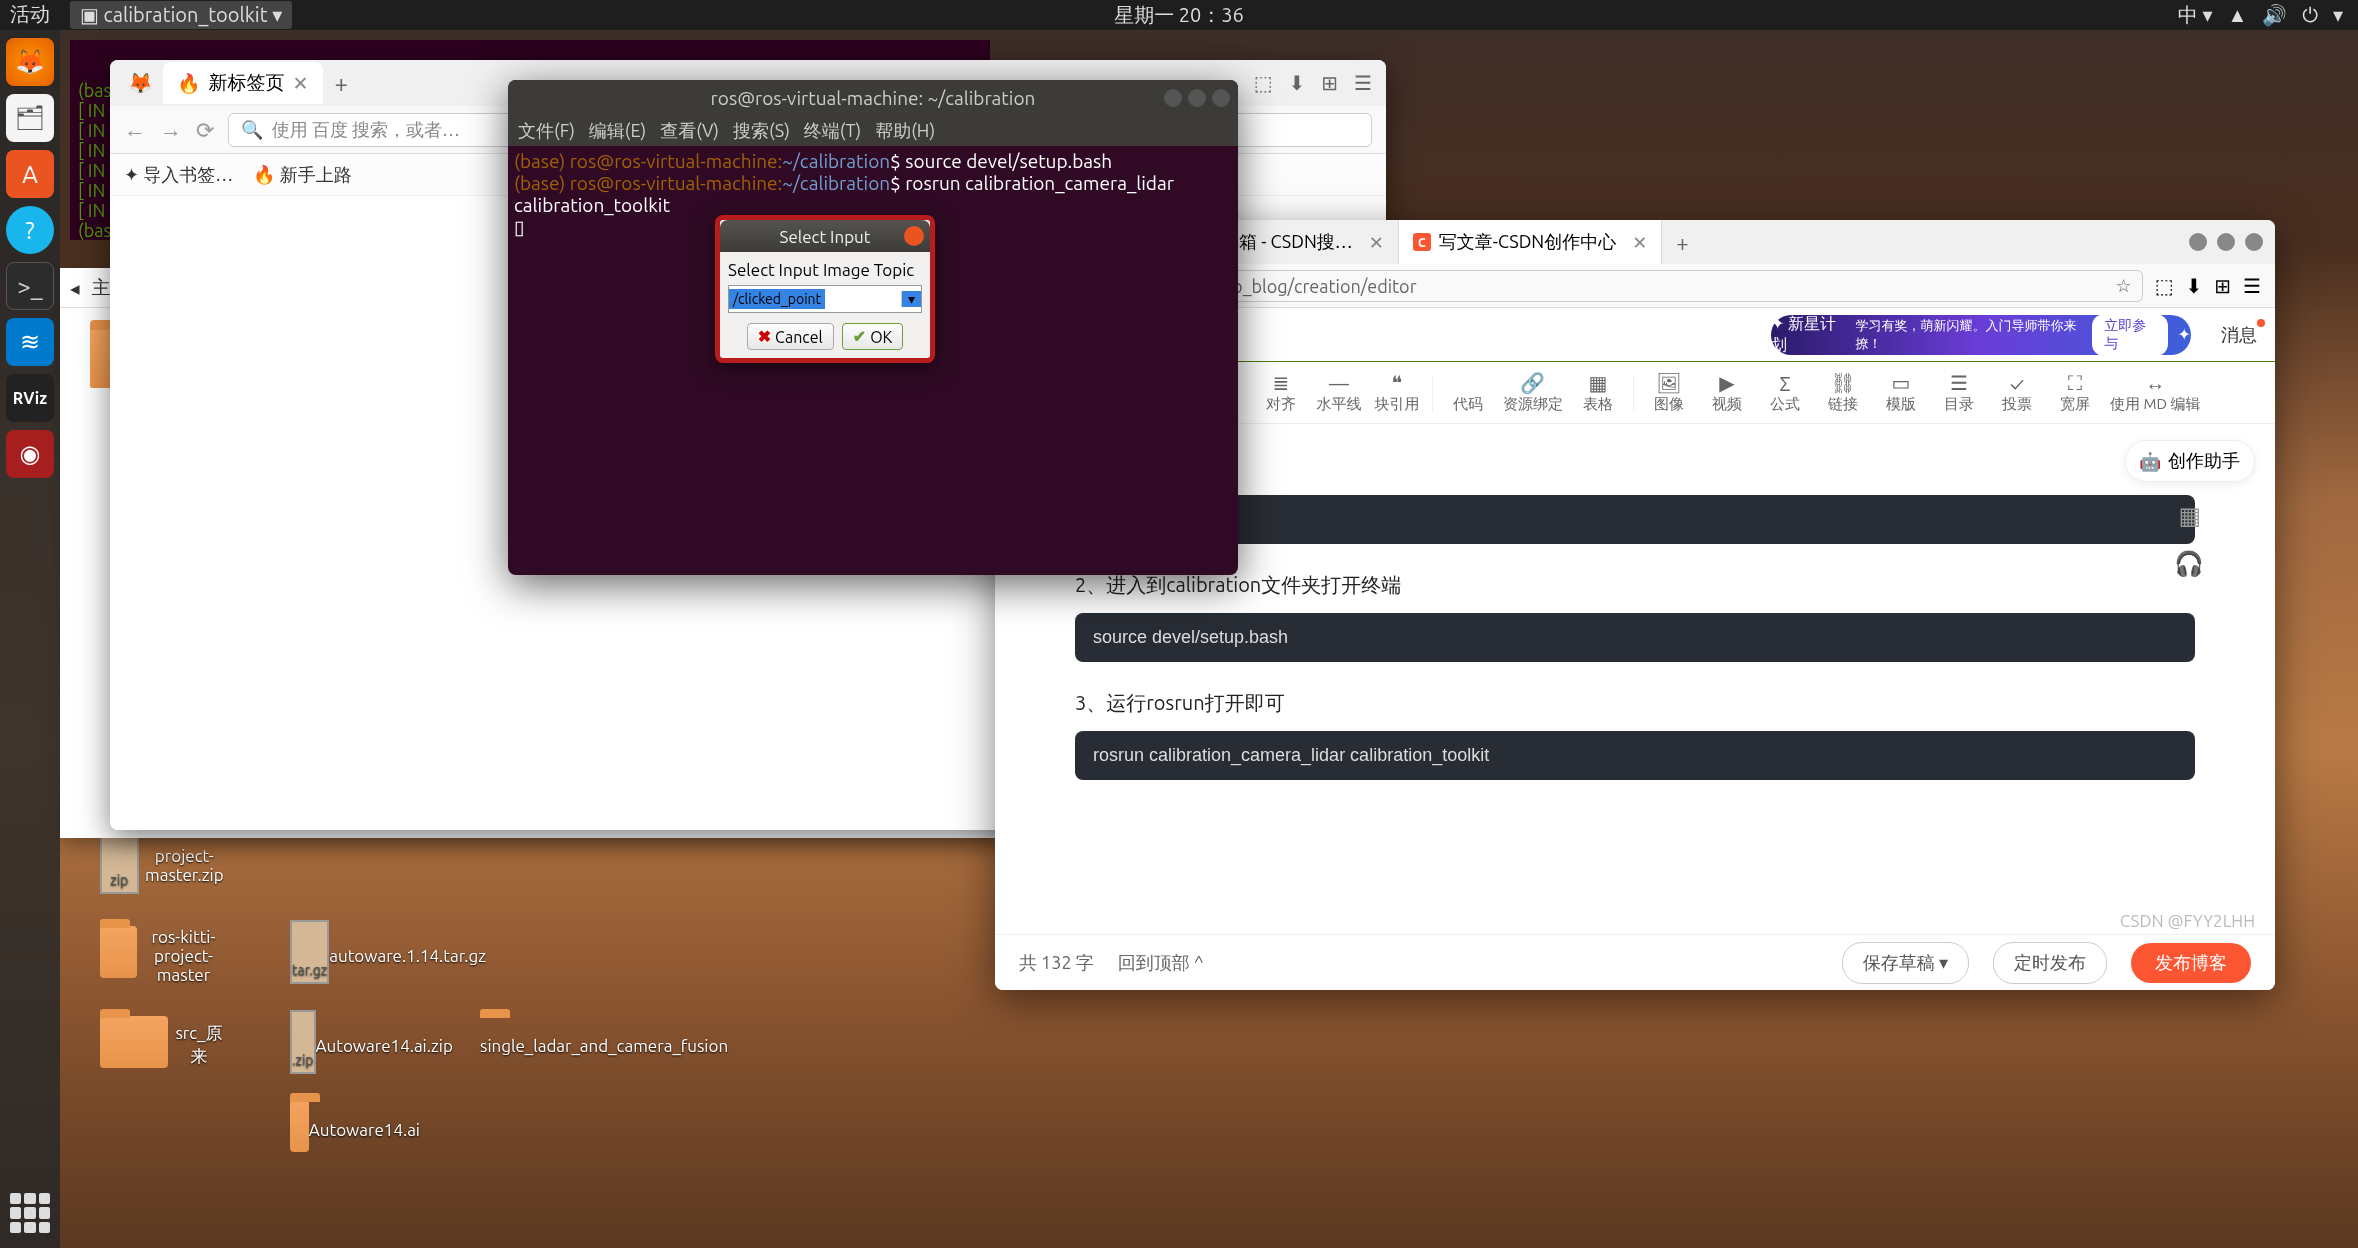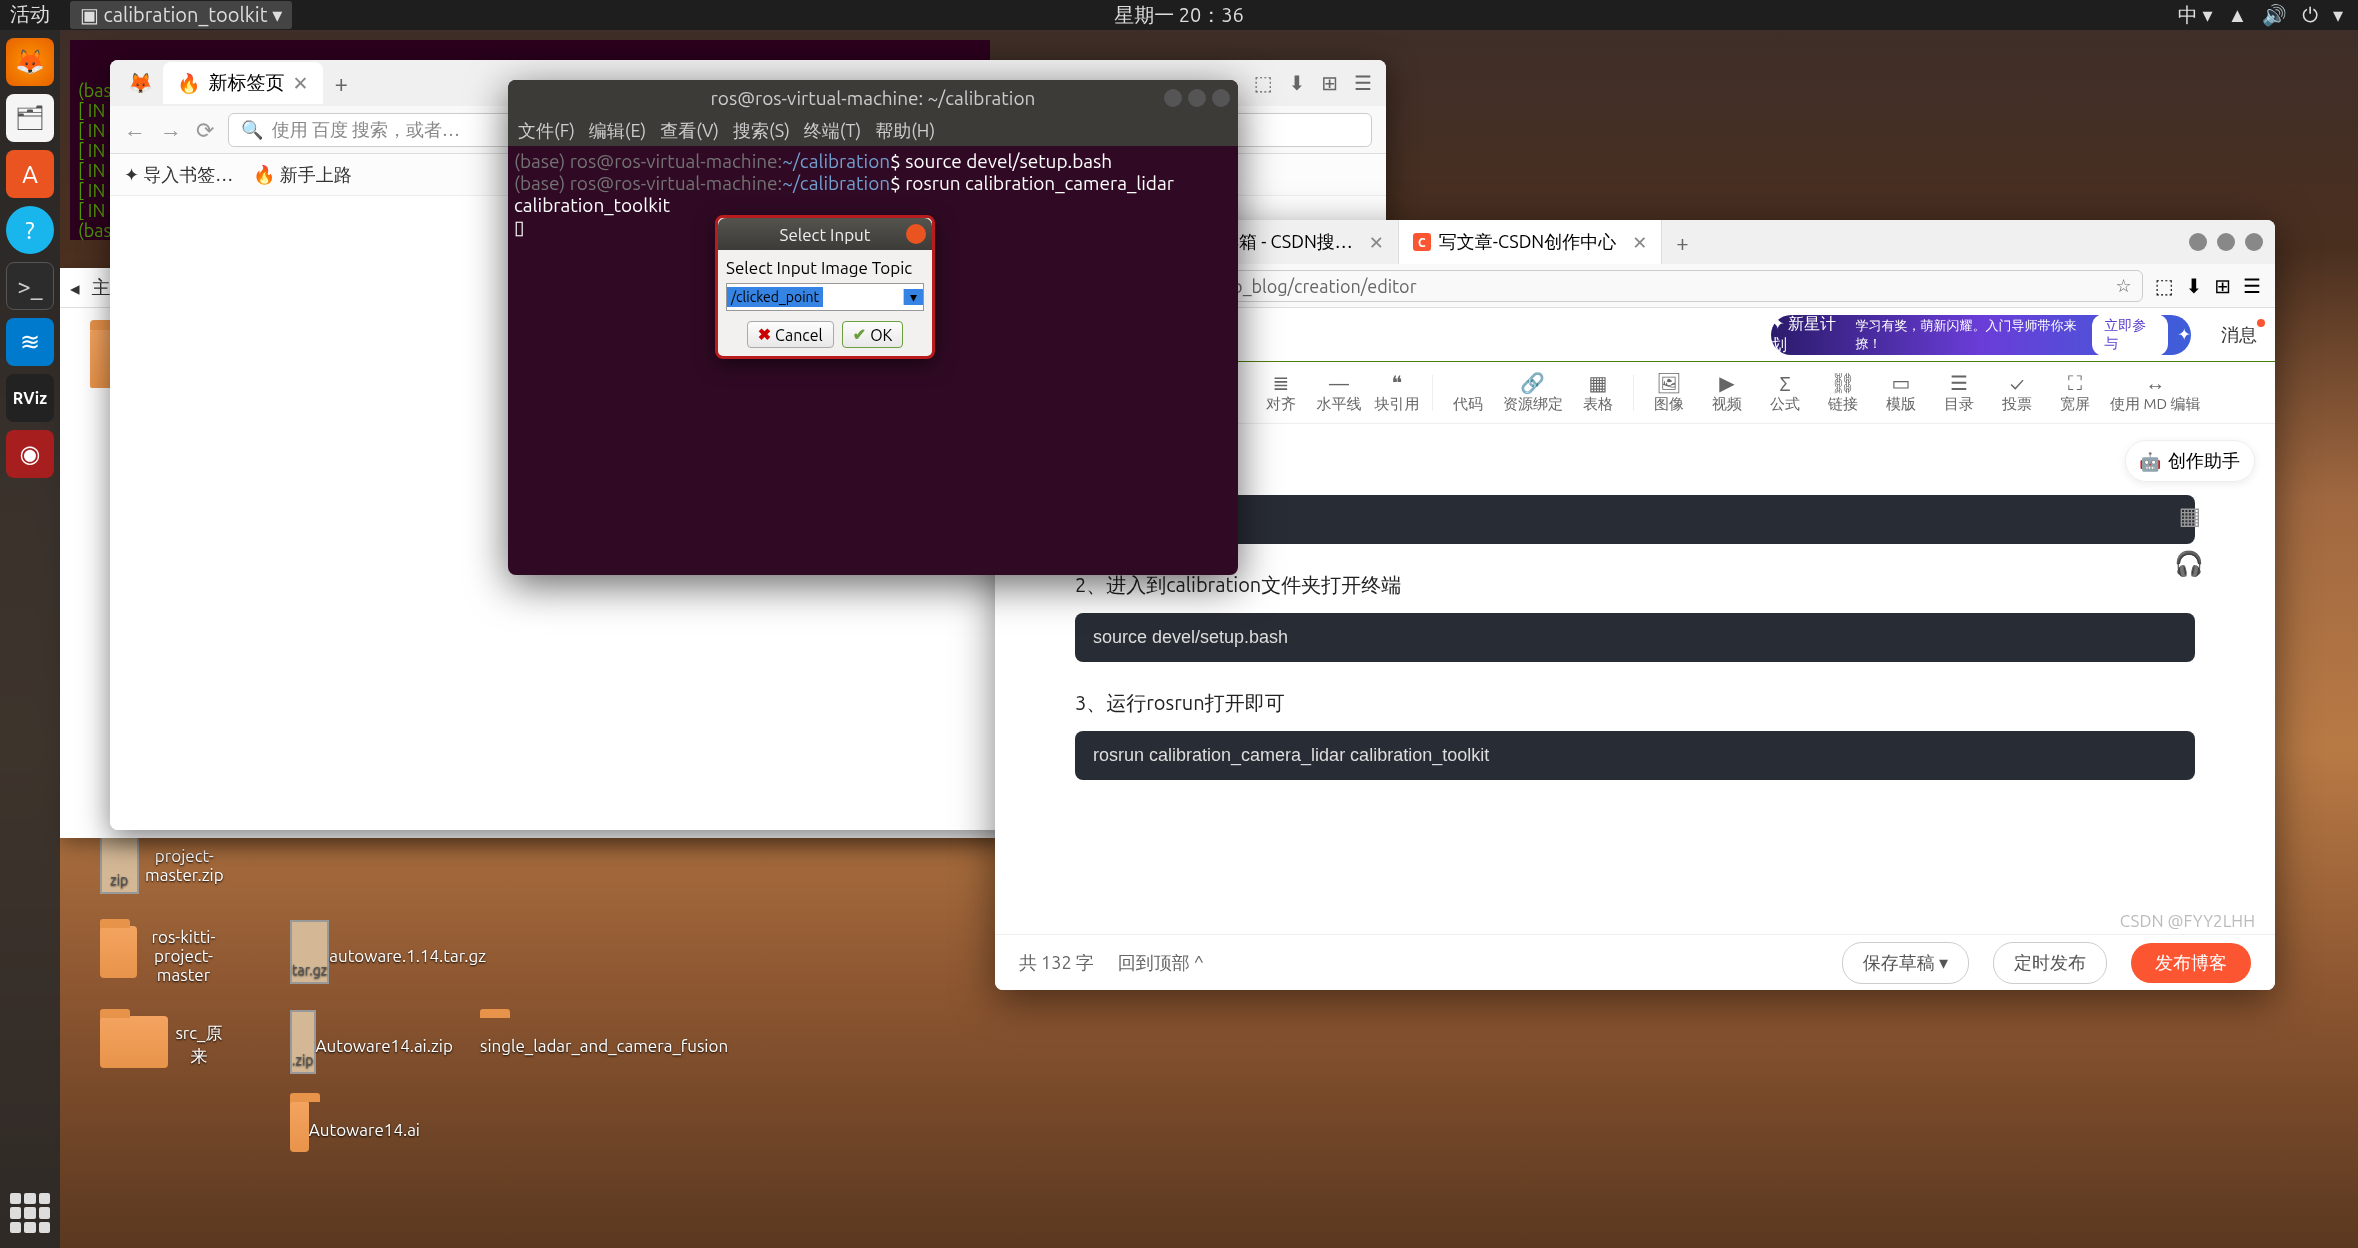--- a/index.html
+++ b/index.html
@@ -54,25 +54,25 @@
 .folder-icon { width:80px; height:60px; background:linear-gradient(#f4a460,#e8934a); border-radius:4px 4px 2px 2px; margin-bottom:8px; position:relative; }
 .folder-icon::before { content:''; position:absolute; top:-8px; left:0; width:35px; height:10px; background:#e8934a; border-radius:4px 4px 0 0; }
 
 
 .term-front { position:absolute; left:508px; top:80px; width:730px; height:495px; background:#300a24; z-index:30; border-radius:8px; box-shadow:0 10px 40px rgba(0,0,0,0.6); overflow:hidden; font-family:monospace; font-size:19px; }
 .term-front .titlebar { height:36px; background:#3c3b37; color:#ccc; display:flex; align-items:center; justify-content:center; position:relative; }
 .term-front .win-btns { position:absolute; right:8px; display:flex; gap:6px; }
 .term-front .win-btns span { width:18px; height:18px; border-radius:50%; background:#555; }
 .term-front .menubar { height:30px; background:#3c3b37; color:#ccc; display:flex; gap:14px; padding:0 10px; align-items:center; font-size:18px; font-family:Ubuntu,sans-serif; }
 .term-front .body { padding:4px 6px; color:#fff; }
-.term-front .prompt { color:#737373; }
+.term-front .prompt { color:#a16207; }
 .term-front .path { color:#729fcf; }
 
 
-.dialog { position:absolute; left:715px; top:215px; width:220px; background:#f2f1f0; border:3px solid #b91c1c; border-radius:8px; z-index:40; box-shadow:0 6px 20px rgba(0,0,0,0.5); font-size:17px; }
+.dialog { position:absolute; left:715px; top:215px; width:220px; background:#f2f1f0; border:5px solid #b91c1c; border-radius:8px; z-index:40; box-shadow:0 6px 20px rgba(0,0,0,0.5); font-size:17px; }
 .dialog .dlg-title { height:32px; background:linear-gradient(#54534e,#3c3b37); color:#eee; display:flex; align-items:center; justify-content:center; border-radius:8px 8px 0 0; position:relative; }
 .dialog .dlg-close { position:absolute; right:6px; width:20px; height:20px; background:#e95420; border-radius:50%; }
 .dialog .dlg-body { padding:8px; }
 .dialog .dlg-label { font-size:17px; margin-bottom:6px; }
 .dialog .dlg-input { width:100%; height:28px; border:1px solid #999; background:#fff; display:flex; align-items:center; }
 .dialog .dlg-input span { background:#3584e4; color:#000000; padding:2px 4px; font-size:14px; }
 .dialog .dlg-input .dd { margin-left:auto; padding:0 6px; border-left:1px solid #ccc; }
 .dialog .dlg-btns { display:flex; gap:8px; justify-content:center; margin-top:10px; }
 .dialog button { padding:3px 10px; background:linear-gradient(#fdfdfd,#e8e8e8); border:1px solid #aaa; border-radius:4px; font-size:16px; display:flex; align-items:center; gap:4px; }
 .dialog button.ok { border-color:#6a9e3e; }

